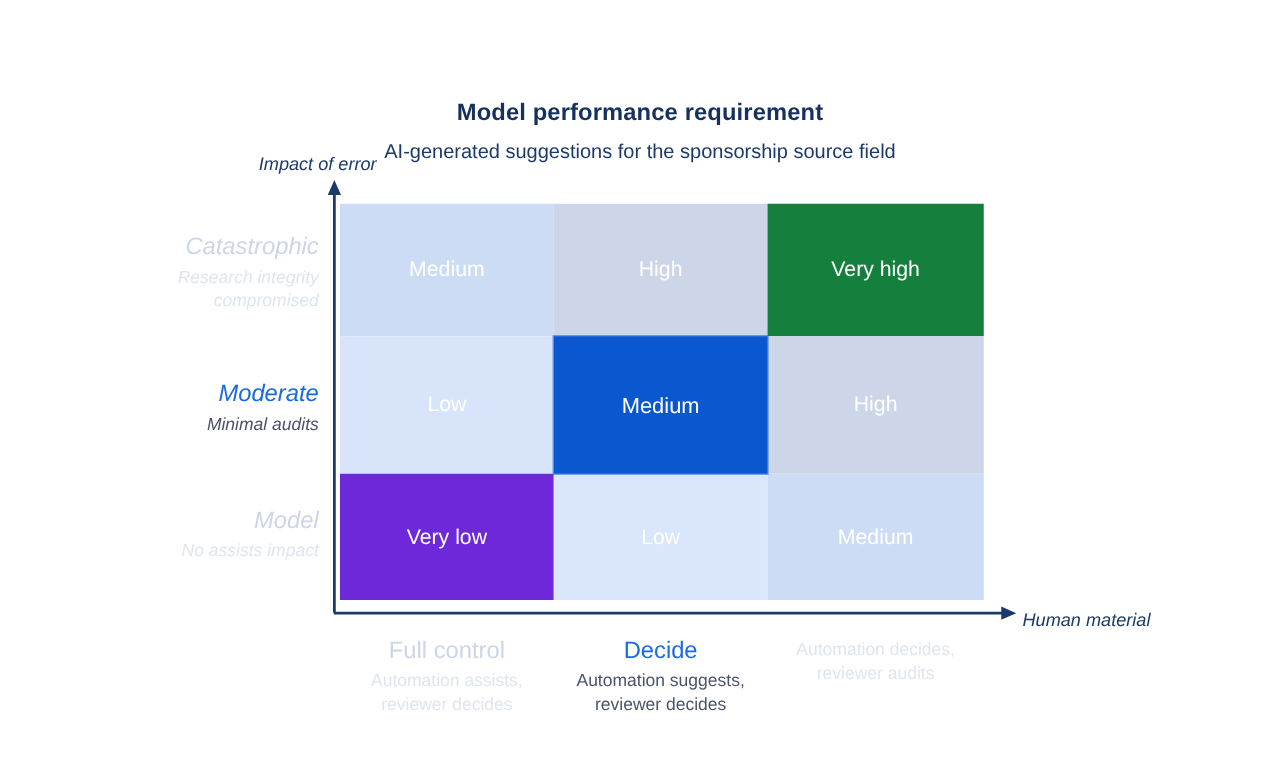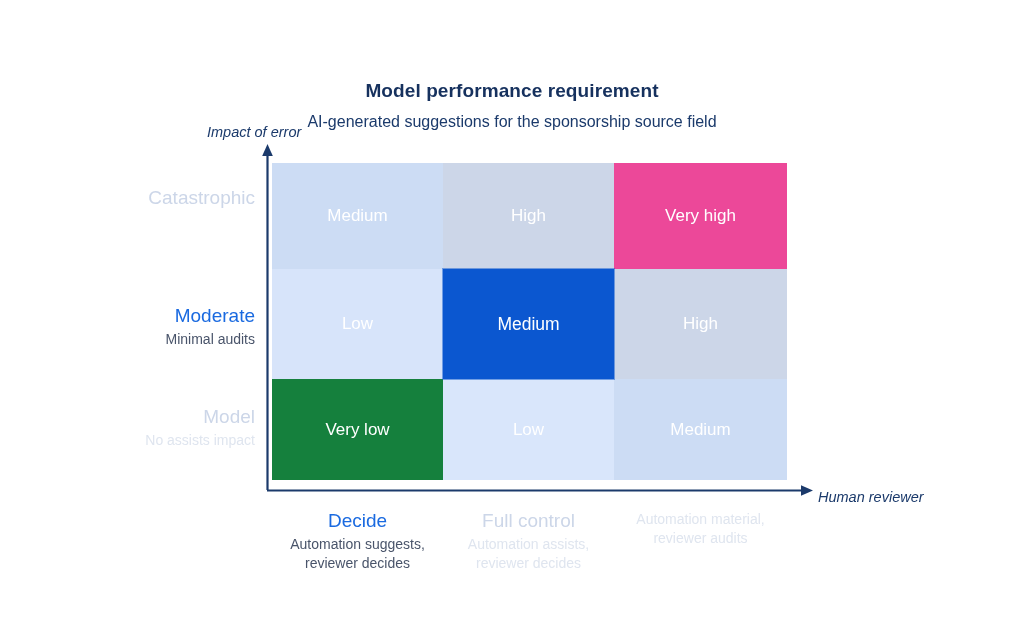--- a/index.html
+++ b/index.html
@@ -99,20 +99,21 @@
     box-shadow: 0 0 0 1px rgba(11,87,208,0.5);
   }
 
   
   .ylabels {
     position: absolute;
     left: 80px;
     top: 163px;
     width: 175px;
     height: 317px;
+    font-style: italic;
   }
   .ytick {
     position: absolute;
     right: 0;
     width: 175px;
     text-align: right;
   }
   .ytick .t-main {
     font-size: 19px;
     line-height: 25px;
@@ -180,75 +181,76 @@
   <svg class="axis-svg" viewBox="0 0 1024 617">
 
     <line x1="267.5" y1="490" x2="267.5" y2="152" stroke="#1b3a6b" stroke-width="2.2"></line>
     <polygon points="267.5,144 262.2,156 272.8,156" fill="#1b3a6b"></polygon>
 
     <line x1="267" y1="490.5" x2="805" y2="490.5" stroke="#1b3a6b" stroke-width="2.2"></line>
     <polygon points="813,490.5 801,485.2 801,495.8" fill="#1b3a6b"></polygon>
   </svg>
 
   <div class="axis-label axis-label-y">Impact of error</div>
-  <div class="axis-label axis-label-x">Human reviewer</div>
+  <div class="axis-label axis-label-x">Human material</div>
 
   <div class="ylabels">
     <div class="ytick" id="ytick-0">
       <div class="t-main">Catastrophic</div>
+      <div class="t-sub">Research integrity compromised</div>
     </div>
     <div class="ytick active" id="ytick-1">
       <div class="t-main">Moderate</div>
       <div class="t-sub">Minimal audits</div>
     </div>
     <div class="ytick" id="ytick-2">
       <div class="t-main">Model</div>
       <div class="t-sub">No assists impact</div>
     </div>
   </div>
 
   <div class="grid">
     <div class="cell" style="background: rgb(204, 220, 244);">
       <span>Medium</span>
     </div>
     <div class="cell" style="background: rgb(204, 214, 232);">
       <span>High</span>
     </div>
-    <div class="cell" style="background: #ec4899;">
+    <div class="cell" style="background: #15803d;">
       <span>Very high</span>
     </div>
 
     <div class="cell" style="background: rgb(215, 228, 250);">
       <span>Low</span>
     </div>
     <div class="cell active" style="background: rgb(11, 87, 208);">
       <span>Medium</span>
     </div>
     <div class="cell" style="background: rgb(204, 214, 232);">
       <span>High</span>
     </div>
 
-    <div class="cell" style="background: #15803d;">
+    <div class="cell" style="background: #6d28d9;">
       <span>Very low</span>
     </div>
     <div class="cell" style="background: rgb(217, 230, 251);">
       <span>Low</span>
     </div>
     <div class="cell" style="background: rgb(204, 220, 244);">
       <span>Medium</span>
     </div>
   </div>
 
   <div class="xlabels">
+    <div class="xtick">
+      <div class="t-main">Full control</div>
+      <div class="t-sub">Automation assists, reviewer decides</div>
+    </div>
     <div class="xtick active">
       <div class="t-main">Decide</div>
       <div class="t-sub">Automation suggests, reviewer decides</div>
     </div>
     <div class="xtick">
-      <div class="t-main">Full control</div>
-      <div class="t-sub">Automation assists, reviewer decides</div>
-    </div>
-    <div class="xtick">
-      <div class="t-sub">Automation material, reviewer audits</div>
+      <div class="t-sub">Automation decides, reviewer audits</div>
     </div>
   </div>
 
 </div>
 
 </body></html>

